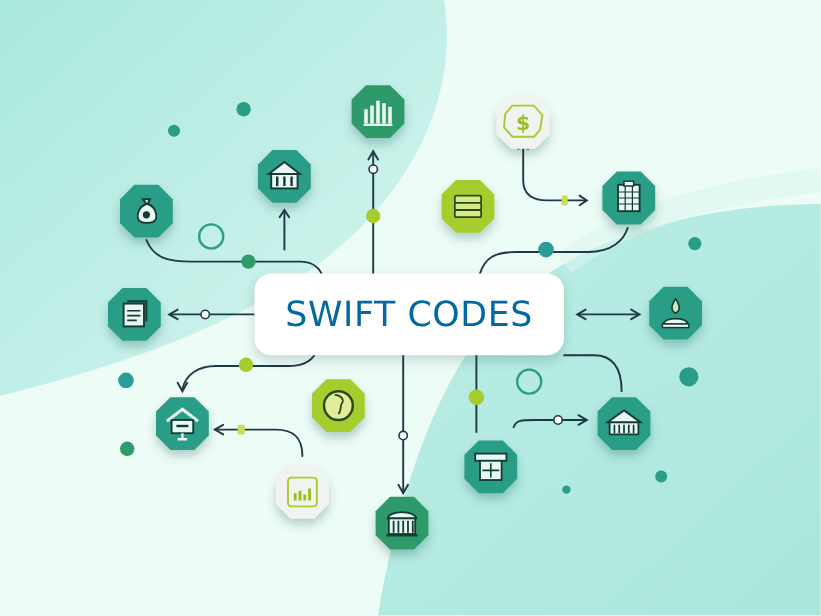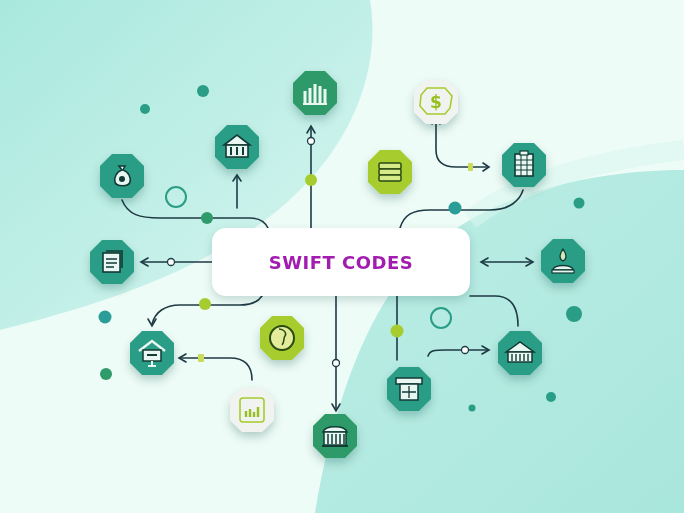--- a/index.html
+++ b/index.html
@@ -5,22 +5,22 @@
     html, body { margin:0; padding:0; }
     body { width:684px; height:513px; overflow:hidden; position:relative;
       font-family:"DejaVu Sans", sans-serif; background:#eafaf5; }
     .bg { position:absolute; inset:0; }
     svg.canvas { position:absolute; left:0; top:0; }
     .node { position:absolute; width:48px; height:48px; }
     .node svg { width:100%; height:100%; overflow:visible; }
     .center-box { position:absolute; left:212px; top:228px; width:258px; height:68px;
       background:#ffffff; border-radius:14px; box-shadow:0 4px 10px rgba(0,60,60,0.18);
       display:flex; align-items:center; justify-content:center; }
-    .center-title { font-family:"DejaVu Sans", sans-serif; font-weight:bold; font-size:18px;
-      color:#a21caf; letter-spacing:0.5px; }
+    .center-title { font-family:"DejaVu Sans", sans-serif; font-weight:normal; font-size:29px;
+      color:#0369a1; letter-spacing:0.5px; }
   </style>
 </head>
 <body>
 
 <svg class="bg" width="684" height="513" viewBox="0 0 684 513">
   <defs>
     <linearGradient id="gl" x1="0" y1="0" x2="1" y2="1">
       <stop offset="0" stop-color="#a9e8de"></stop>
       <stop offset="1" stop-color="#d8f6f0"></stop>
     </linearGradient>

